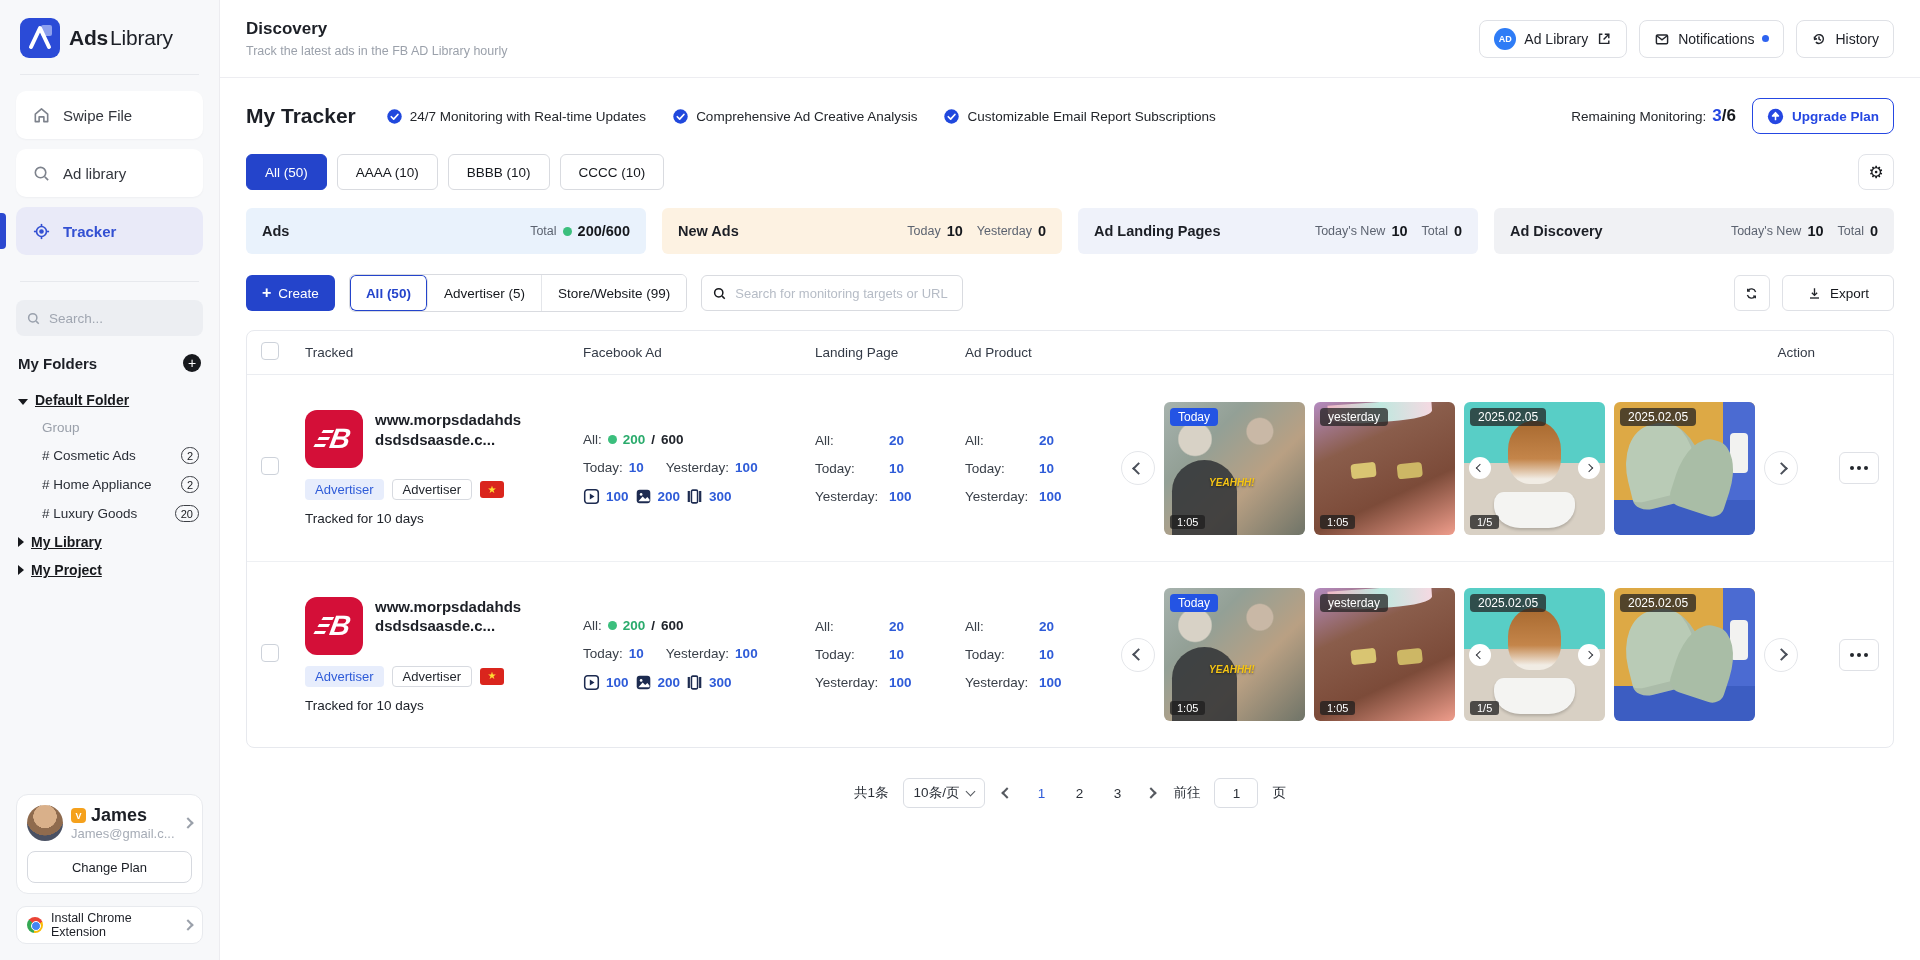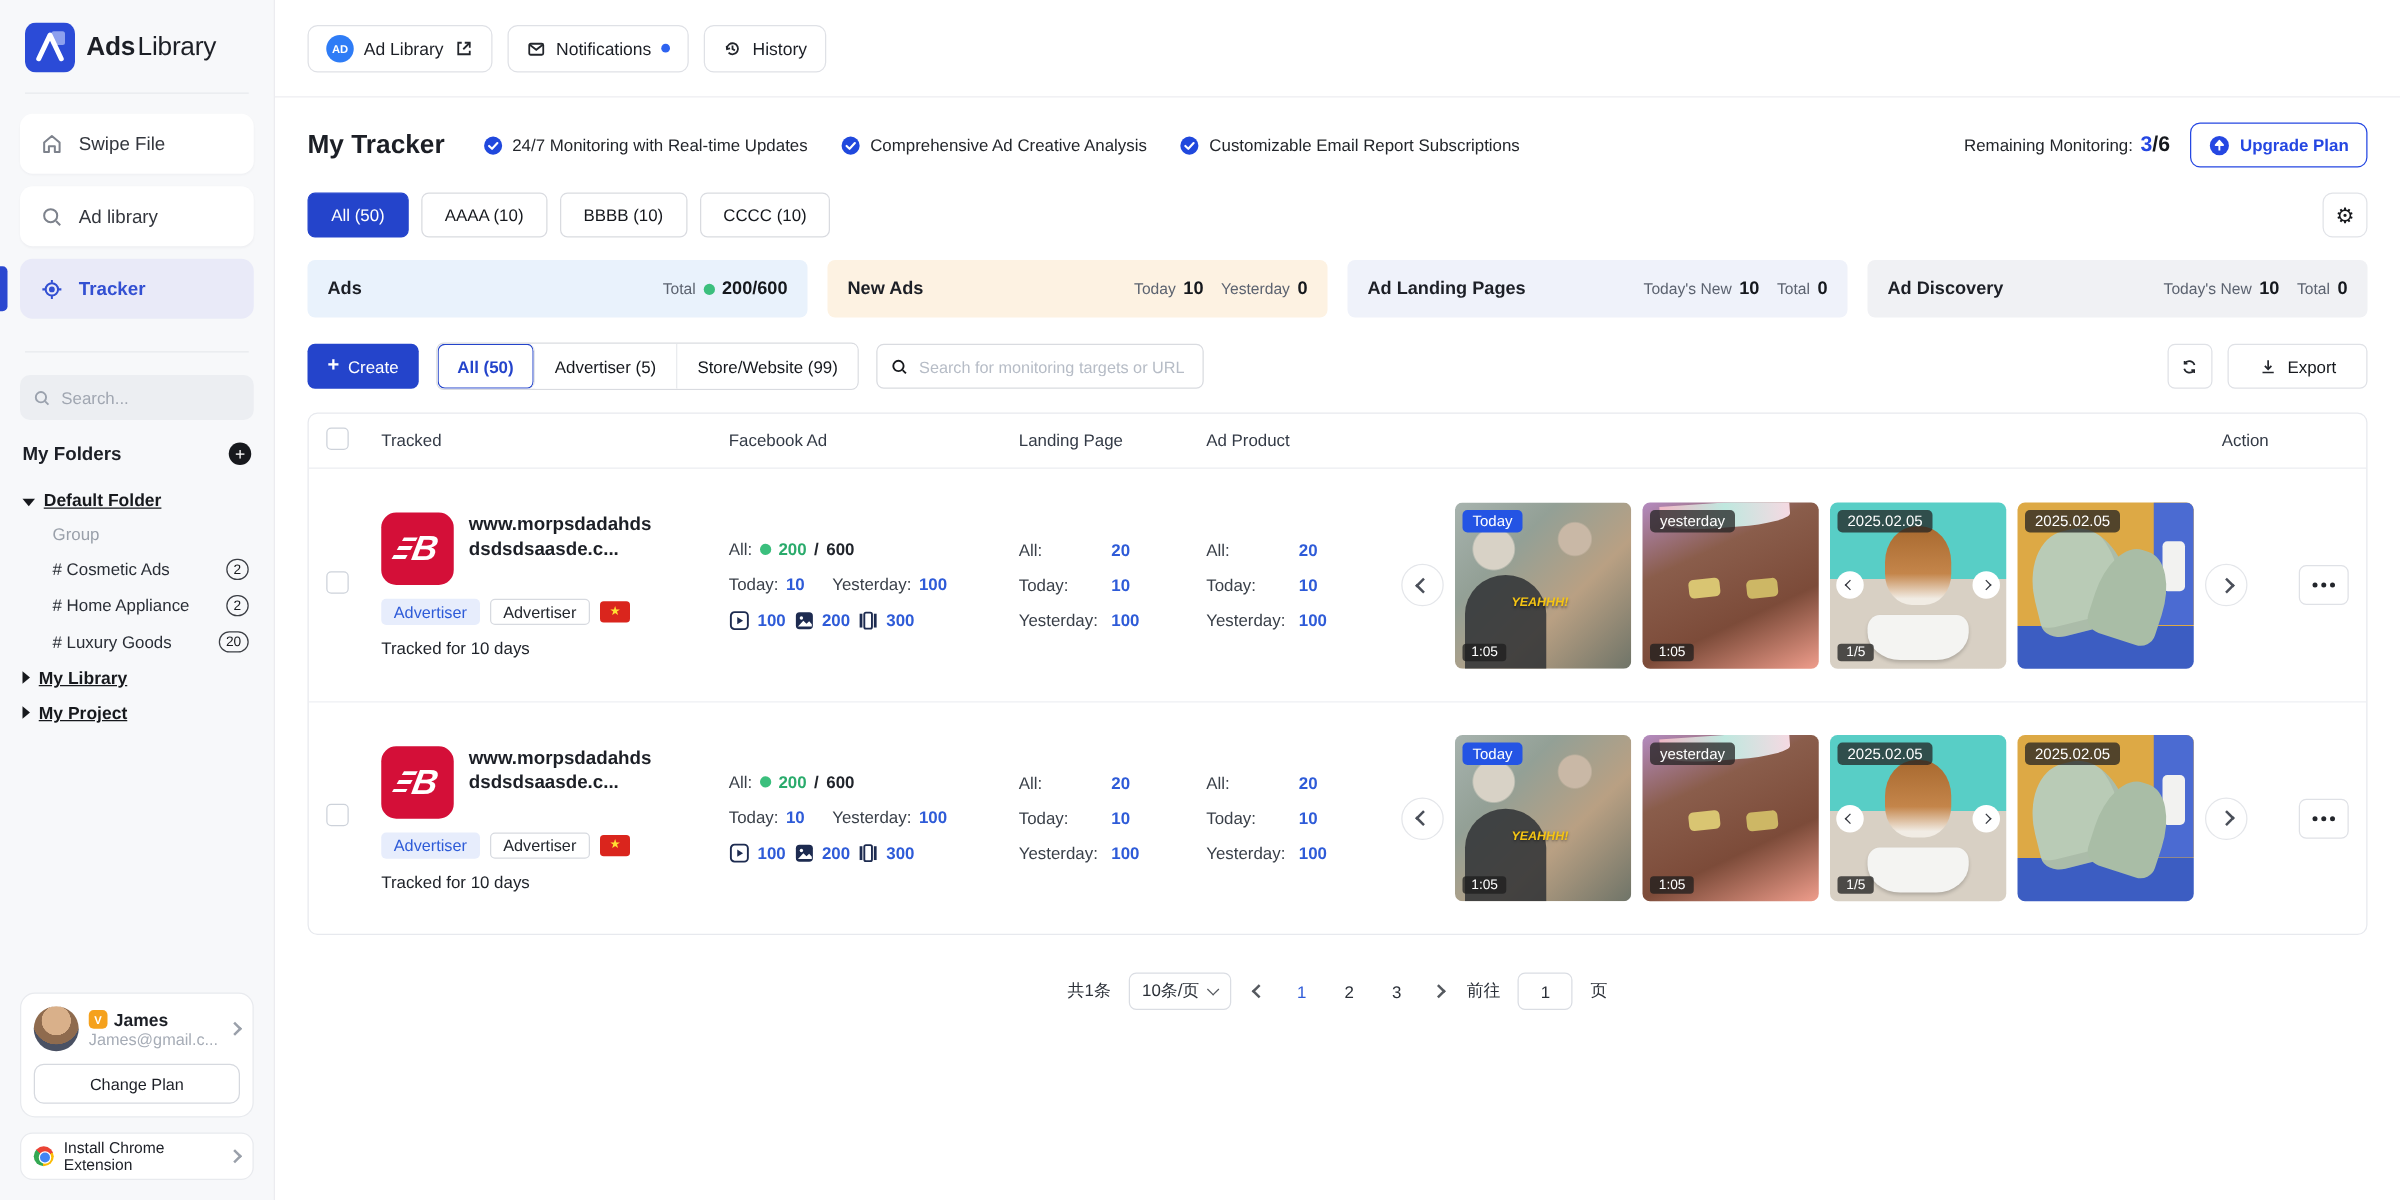--- a/index.html
+++ b/index.html
@@ -34,21 +34,21 @@
   .group-label { font-size:13.5px; color:#9aa0aa; padding:6px 2px 6px 26px; }
   .tag-row { display:flex; align-items:center; justify-content:space-between; padding:6px 4px 6px 26px; font-size:13.5px; color:#2a2e36; cursor:pointer; }
   .count-pill { min-width:18px; height:17px; padding:0 5px; border:1px solid #3c3f45; border-radius:9px; font-size:11px; display:flex; align-items:center; justify-content:center; color:#17191d; }
   .side-bottom { margin-top:auto; }
   .user-card { background:#fff; border:1px solid #e8eaee; border-radius:12px; padding:10px; cursor:pointer; }
   .user-row { display:flex; align-items:center; gap:8px; }
   .avatar { width:36px; height:36px; border-radius:50%; flex-shrink:0; background:radial-gradient(circle at 50% 32%, #d9b08a 0 38%, #8f6b4e 39% 62%, #4a5163 63% 100%); }
   .user-meta { flex:1; min-width:0; }
   .user-name-row { display:flex; align-items:center; gap:5px; }
   .vip-badge { width:15px; height:15px; border-radius:4px; background:#f5a11c; color:#fff; font-size:9px; font-weight:800; display:flex; align-items:center; justify-content:center; }
-  .user-name { font-size:14px; font-weight:700;text-align:right; }
+  .user-name { font-size:18px; font-weight:700;text-align:right; }
   .user-email { font-size:13px; color:#a6acb6; white-space:nowrap; overflow:hidden; text-overflow:ellipsis; }
   .chev { display:inline-block; width:8px; height:8px; border-top:2px solid #9aa0aa; border-right:2px solid #9aa0aa; }
   .chev-r { transform:rotate(45deg); }
   .chev-l { transform:rotate(-135deg); }
   .change-plan { margin-top:10px; height:32px; width:100%; border:1px solid #d6d9df; border-radius:8px; background:#fff; font-size:13px; color:#1c1f26; display:flex; align-items:center; justify-content:center; cursor:pointer; font-family:inherit; }
   .ext-card { margin-top:12px; height:38px; background:#fff; border:1px solid #e8eaee; border-radius:10px; display:flex; align-items:center; gap:8px; padding:0 10px; cursor:pointer; }
   .chrome-icon { width:16px; height:16px; border-radius:50%; background:conic-gradient(from -50deg, #ea4335 0 33%, #fbbc05 33% 66%, #34a853 66% 100%); position:relative; flex-shrink:0; }
   .chrome-icon::after { content:""; position:absolute; left:4px; top:4px; width:8px; height:8px; border-radius:50%; background:#4285f4; border:1.5px solid #fff; }
   .ext-label { font-size:12.5px; color:#1c1f26; flex:1; }
 
@@ -283,20 +283,24 @@
       <div class="ext-card">
         <span class="chrome-icon"></span>
         <span class="ext-label">Install Chrome Extension</span>
         <span class="chev chev-r"></span>
       </div>
     </div>
   </aside>
 
   <main class="main">
     <header class="topbar">
+      <div>
+        <div class="page-title">Discovery</div>
+        <div class="page-subtitle">Track the latest ads in the FB AD Library hourly</div>
+      </div>
       <div class="topbar-right">
         <button class="top-btn">
           <span class="ad-badge">AD</span>
           <span>Ad Library</span>
           <svg viewBox="0 0 20 20">
               <path d="M8 4 H4.5 V15.5 H16 V12"></path>
               <path d="M11 4 H16 V9"></path>
               <line x1="16" y1="4" x2="9.5" y2="10.5"></line>
             </svg>
         </button>

